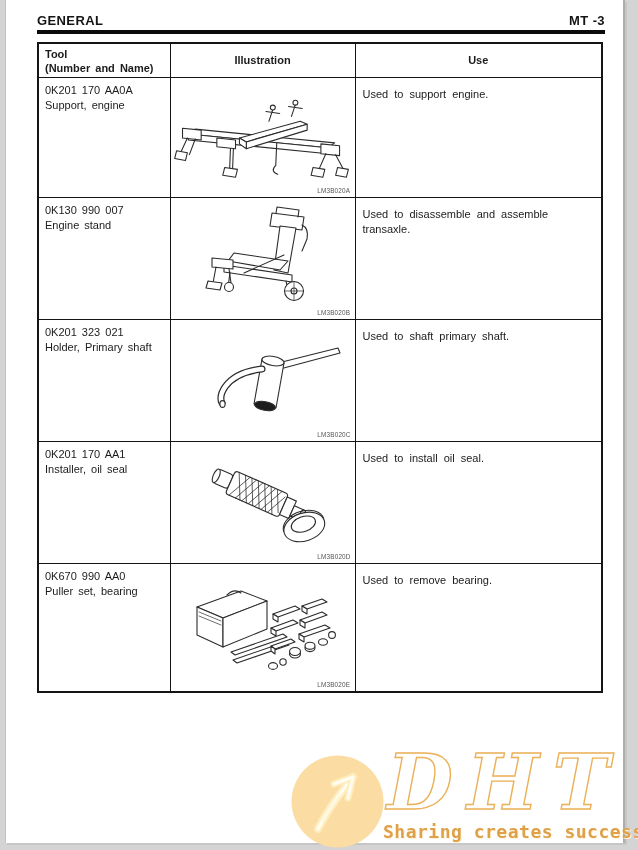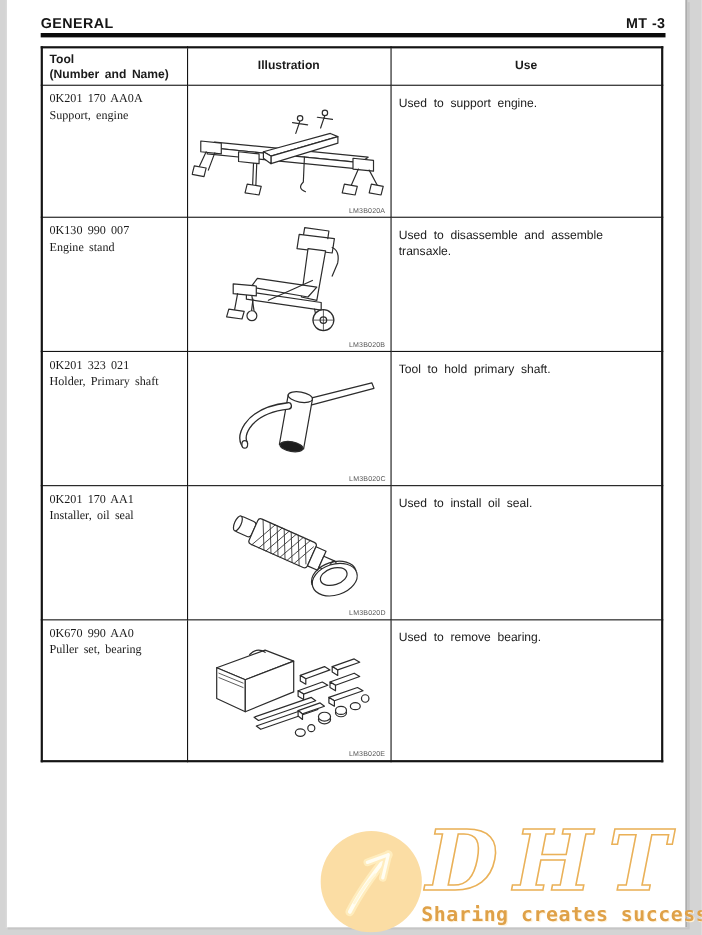--- a/index.html
+++ b/index.html
@@ -26,21 +26,21 @@
   table.tools { border-width:2px; }
   th, td { vertical-align:top; color:#1b1b1b; }
 
   col.c-tool { width:132px; } col.c-illu { width:185px; } col.c-use { width:247px; }
 
   tr.head-row { height:34px; }
   th { font-size:11px; font-weight:bold; word-spacing:2px; }
   th.tool-h { text-align:left; padding:3px 4px 0 6px; vertical-align:top; line-height:1.3; }
   th.mid-h { text-align:center; vertical-align:middle; }
 
-  td.tool-cell { padding:5px 4px 0 6px; font-size:11px; line-height:1.45; word-spacing:2px;font-family:Liberation Serif, serif; }
+  td.tool-cell { padding:5px 4px 0 6px; font-size:11px; line-height:1.45; word-spacing:2px; }
   td.use-cell  { padding:9px 4px 0 7px; font-size:11px; line-height:1.4;  word-spacing:3px; }
   td.illu-cell { position:relative; padding:0; }
   .illu-wrap { position:absolute; inset:0; display:flex; align-items:center; justify-content:center; }
   .fig-code { position:absolute; right:4px; bottom:2px; font-size:8px; color:#555;
     transform:scale(.8); transform-origin:right bottom; letter-spacing:.2px; }
 
   .illu { display:block; }
   .illu g { stroke:#2c2c2c; stroke-width:1.1; fill:#ffffff; stroke-linejoin:round; stroke-linecap:round; }
   .illu .nofill { fill:none; }
   .illu .dark { fill:#1d1d1d; }
@@ -165,21 +165,21 @@
                 <ellipse cx="95" cy="33" rx="11.2" ry="4.6" transform="rotate(10 95 33)"></ellipse>
                 <ellipse class="dark" cx="87" cy="78" rx="10.6" ry="4.4" transform="rotate(10 87 78)"></ellipse>
                 <path class="nofill" d="M84,41 C66,43 54,49 47,59 C43,65 42,71 44,75" stroke-width="7"></path>
                 <path class="nofill" d="M84,41 C66,43 54,49 47,59 C43,65 42,71 44,75" stroke="#ffffff" stroke-width="4.6"></path>
                 <ellipse cx="44.5" cy="76" rx="2.6" ry="3.4"></ellipse>
               </g>
             </svg>
             <span class="fig-code">LM3B020C</span>
           </div>
         </td>
-        <td class="use-cell">Tool to hold primary shaft.</td>
+        <td class="use-cell">Used to shaft primary shaft.</td>
       </tr>
 
       <tr style="height:122px">
         <td class="tool-cell">
           <div>0K201 170 AA1</div>
           <div>Installer, oil seal</div>
         </td>
         <td class="illu-cell">
           <div class="illu-wrap">
             <svg class="illu" width="170" height="104" viewBox="0 0 170 104">

